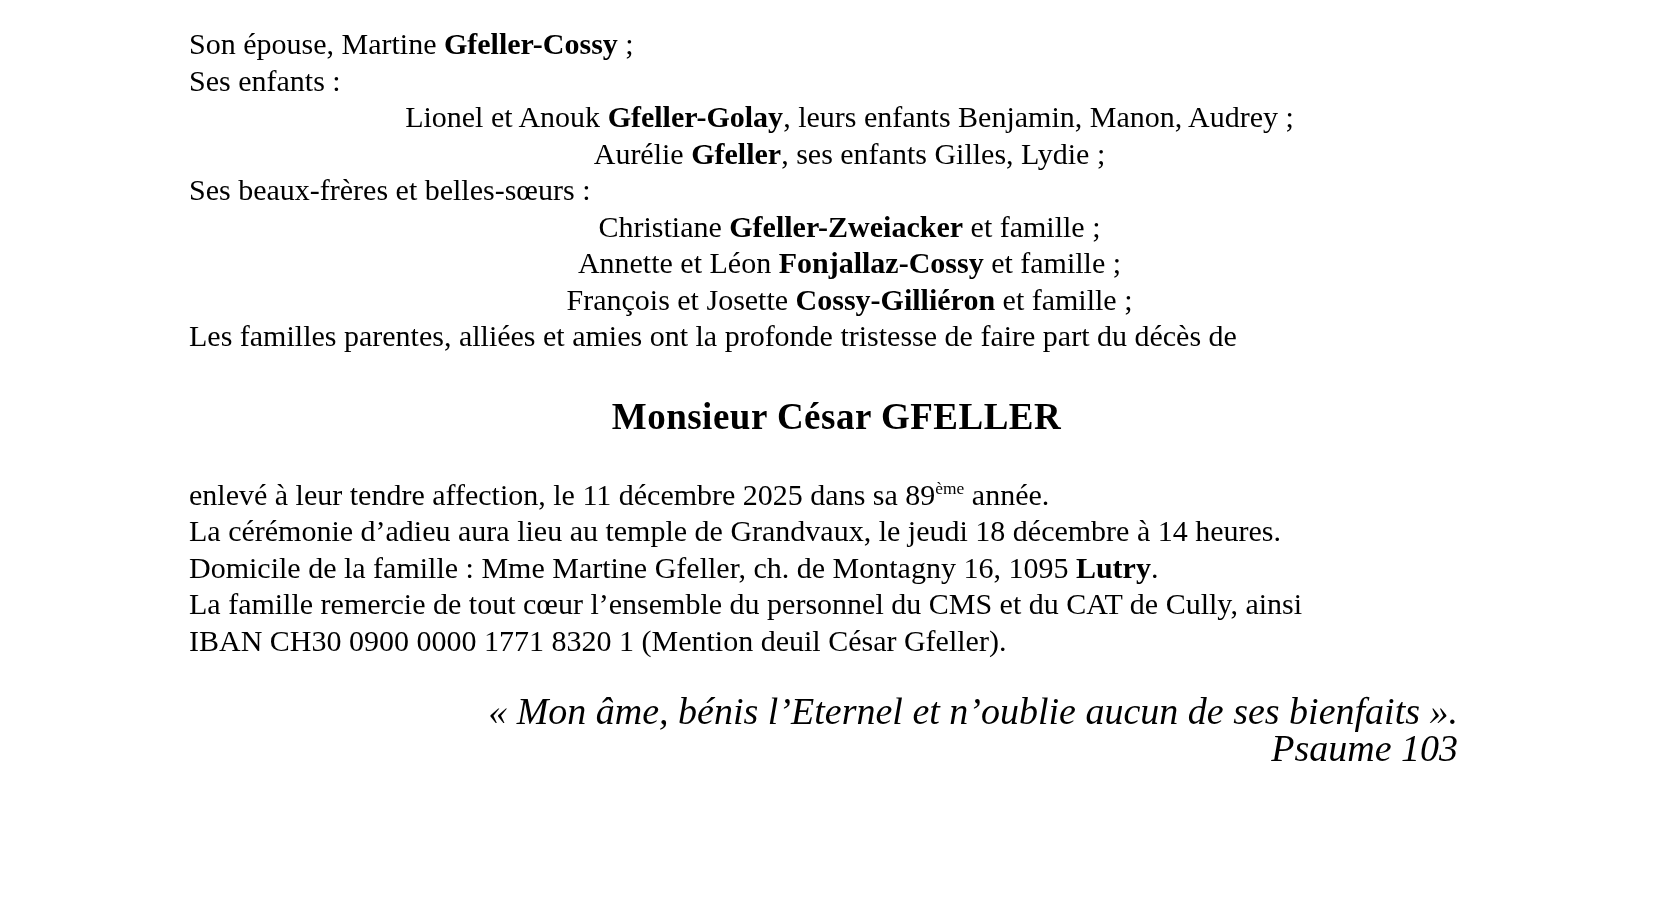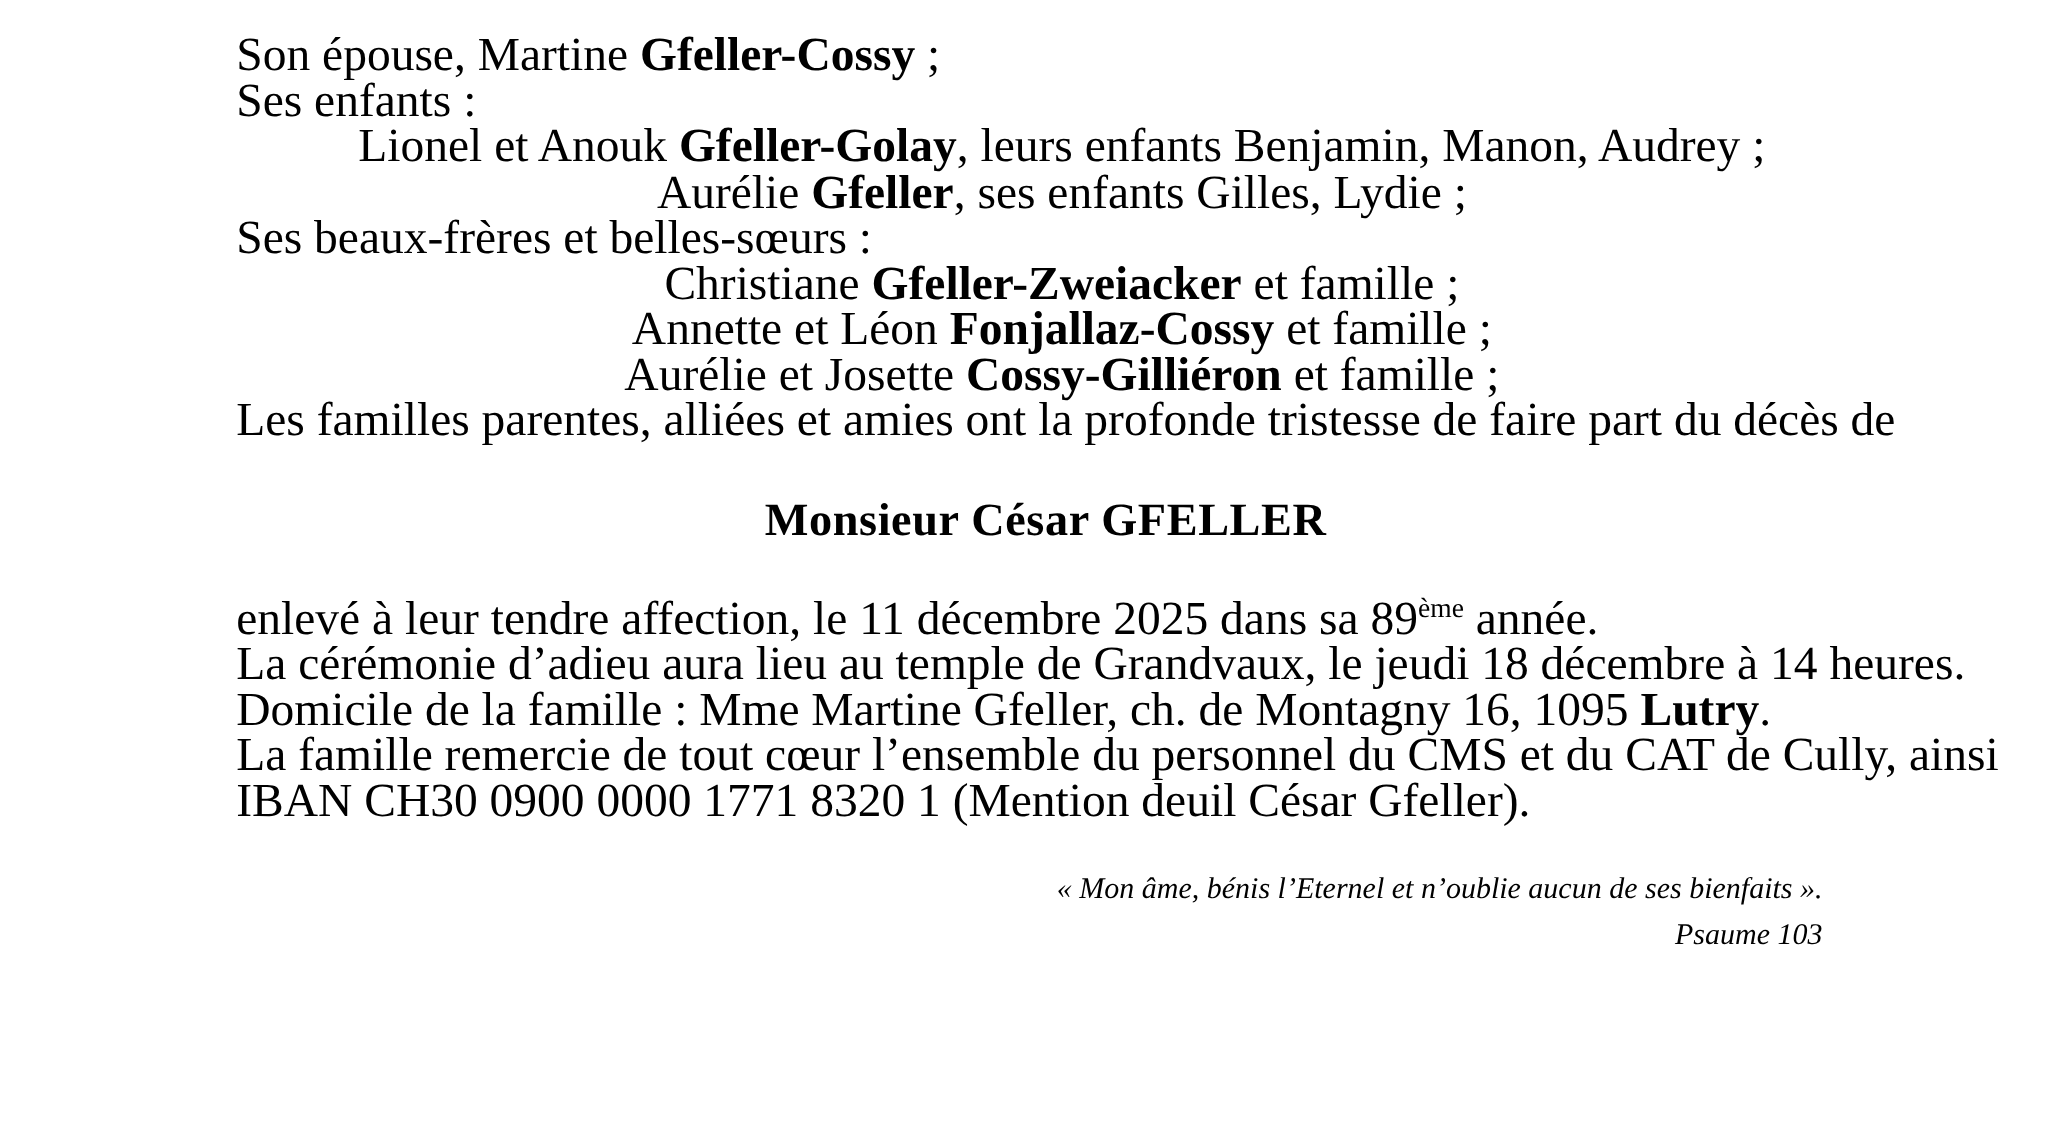--- a/index.html
+++ b/index.html
@@ -15,21 +15,21 @@
     color: #000000;
   }
   .page {
     box-sizing: border-box;
     width: 1654px;
     height: 901px;
     padding: 26px 170px 0 189px;
     background: #ffffff;
   }
   .block {
-    font-size: 38px;
+    font-size: 30px;
     line-height: 36.5px;
   }
   .line {
     white-space: nowrap;
   }
   .line.indent {
     padding-left: 26px;
     text-align: center;
   }
   .line b, .line .bold {
@@ -44,21 +44,21 @@
   .heading {
     margin: 38px 0 36px 0;
     font-size: 37px;
     line-height: 48px;
     font-weight: bold;
     text-align: center;
     letter-spacing: 0.5px;
   }
   .quote {
     margin-top: 34px;
-    font-size: 24px;
+    font-size: 38px;
     line-height: 36.5px;
     font-style: italic;
     text-align: right;
     padding-right: 26px;
   }
   .quote .quote-line {
     white-space: nowrap;
   }
 </style>
 </head>
@@ -67,21 +67,21 @@
 <div class="page">
 
   <div id="family-lines" class="block">
       <div class="line"><span>Son épouse, Martine </span><span class="bold">Gfeller-Cossy</span><span> ;</span></div>
       <div class="line"><span>Ses enfants :</span></div>
       <div class="line indent"><span>Lionel et Anouk </span><span class="bold">Gfeller-Golay</span><span>, leurs enfants Benjamin, Manon, Audrey ;</span></div>
       <div class="line indent"><span>Aurélie </span><span class="bold">Gfeller</span><span>, ses enfants Gilles, Lydie ;</span></div>
       <div class="line"><span>Ses beaux-frères et belles-sœurs :</span></div>
       <div class="line indent"><span>Christiane </span><span class="bold">Gfeller-Zweiacker</span><span> et famille ;</span></div>
       <div class="line indent"><span>Annette et Léon </span><span class="bold">Fonjallaz-Cossy</span><span> et famille ;</span></div>
-      <div class="line indent"><span>Aurélie et Josette </span><span class="bold">Cossy-Gilliéron</span><span> et famille ;</span></div>
+      <div class="line indent"><span>François et Josette </span><span class="bold">Cossy-Gilliéron</span><span> et famille ;</span></div>
       <div class="line"><span>Les familles parentes, alliées et amies ont la profonde tristesse de faire part du décès de</span></div>
     </div>
 
   <div class="heading">Monsieur César GFELLER</div>
 
   <div id="notice-lines" class="block">
       <div class="line"><span>enlevé à leur tendre affection, le 11 décembre 2025 dans sa 89</span><sup class="ord">ème</sup><span> année.</span></div>
       <div class="line"><span>La cérémonie d’adieu aura lieu au temple de Grandvaux, le jeudi 18 décembre à 14 heures.</span></div>
       <div class="line"><span>Domicile de la famille : Mme Martine Gfeller, ch. de Montagny 16, 1095 </span><span class="bold">Lutry</span><span>.</span></div>
       <div class="line"><span>La famille remercie de tout cœur l’ensemble du personnel du CMS et du CAT de Cully, ainsi</span></div>

